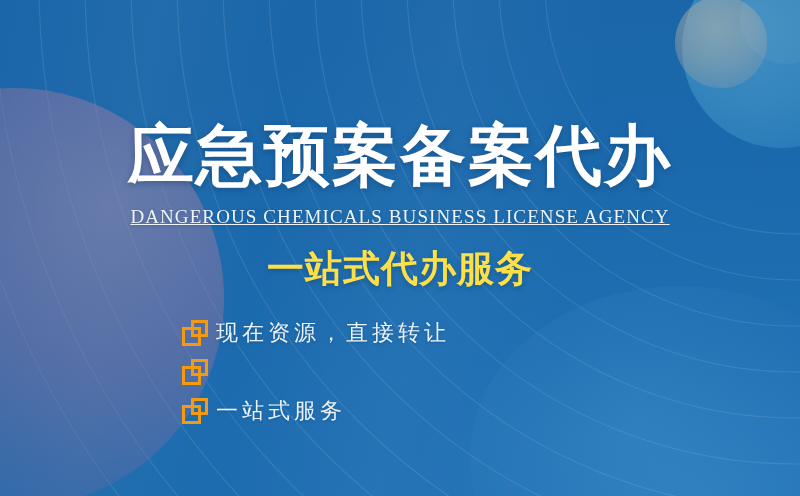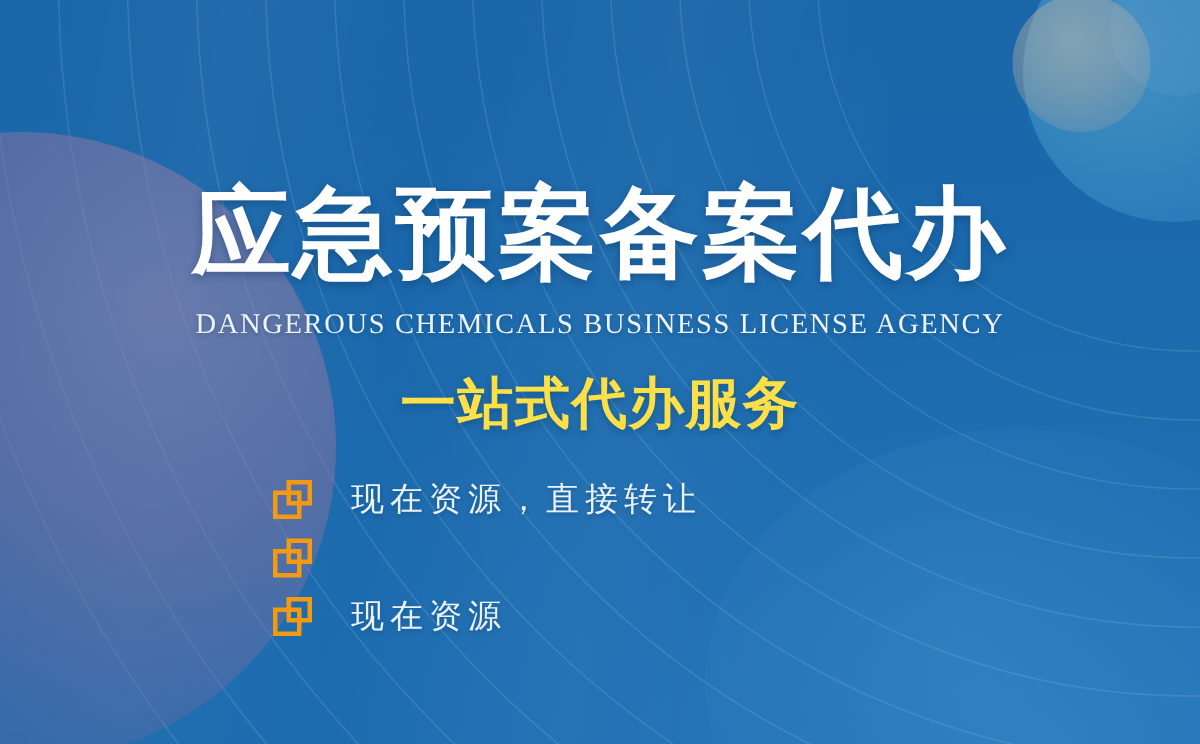--- a/index.html
+++ b/index.html
@@ -114,20 +114,21 @@
     position:absolute;
     left:0; right:0; top:205px;
     text-align:center;
     color:#eef3f8;
     font-family:"Liberation Serif", "DejaVu Serif", serif;
     font-size:19px;
     line-height:24px;
     letter-spacing:1.1px;
     white-space:nowrap;
     text-shadow:0 1px 3px rgba(8,46,86,0.30);
+    text-decoration:underline;
   }
 
   .title-sub {
     position:absolute;
     left:0; right:0; top:246px;
     text-align:center;
     color:#fde047;
     font-size:37px;
     line-height:46px;
     font-weight:bold;
@@ -139,21 +140,21 @@
   .feature-list {
     position:absolute;
     left:182px; top:318px;
     display:flex;
     flex-direction:column;
     gap:9px;
   }
   .feature-row {
     display:flex;
     align-items:center;
-    gap:26px;
+    gap:8px;
     height:30px;
   }
   .bullet-icon {
     position:relative;
     width:26px; height:26px;
     flex:0 0 26px;
   }
   .bullet-icon .sq {
     position:absolute;
     border:3px solid #f39a12;
@@ -230,18 +231,18 @@
           <span class="sq sq-tr"></span>
           <span class="sq sq-bl"></span>
         </span>
       </div>
 
       <div class="feature-row">
         <span class="bullet-icon">
           <span class="sq sq-tr"></span>
           <span class="sq sq-bl"></span>
         </span>
-        <span class="feature-text">现在资源</span>
+        <span class="feature-text">一站式服务</span>
       </div>
 
     </div>
   </div>
 </div>
 
 </body></html>

